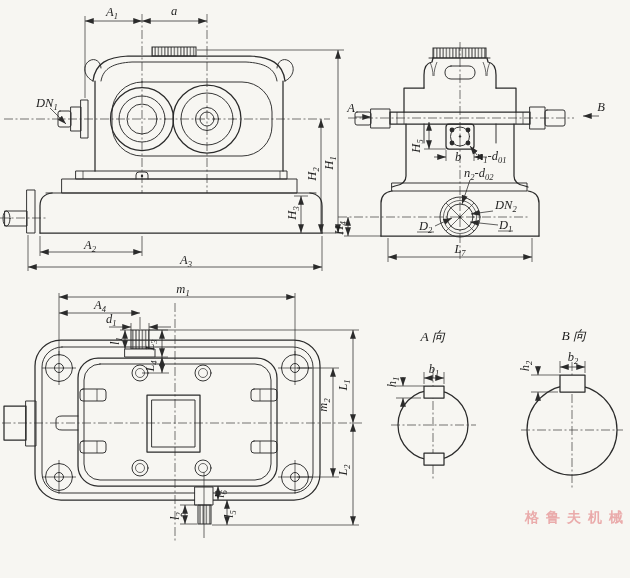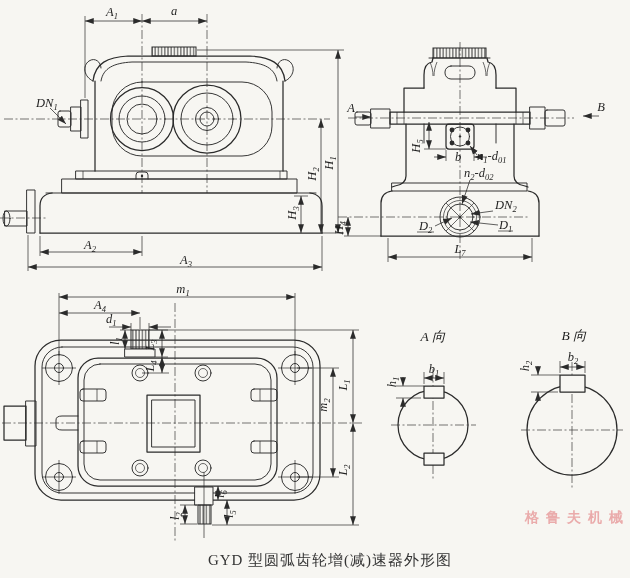--- a/index.html
+++ b/index.html
@@ -343,18 +343,17 @@
       <text x="224" y="494" class="lbl" text-anchor="middle" transform="rotate(-90 224 494)"><tspan dy="0">l</tspan><tspan dy="3" font-size="8.5px">6</tspan></text>
       <text x="233" y="514" class="lbl" text-anchor="middle" transform="rotate(-90 233 514)"><tspan dy="0">l</tspan><tspan dy="3" font-size="8.5px">5</tspan></text>
       <text x="433" y="341" class="lbl ttl" text-anchor="middle"><tspan dy="0">A 向</tspan></text>
       <text x="574" y="340" class="lbl ttl" text-anchor="middle"><tspan dy="0">B 向</tspan></text>
       <text x="396" y="382" class="lbl" text-anchor="middle" transform="rotate(-90 396 382)"><tspan dy="0">h</tspan><tspan dy="3" font-size="8.5px">1</tspan></text>
       <text x="434" y="373" class="lbl" text-anchor="middle"><tspan dy="0">b</tspan><tspan dy="3" font-size="8.5px">1</tspan></text>
       <text x="529" y="366" class="lbl" text-anchor="middle" transform="rotate(-90 529 366)"><tspan dy="0">h</tspan><tspan dy="3" font-size="8.5px">2</tspan></text>
       <text x="573" y="361" class="lbl" text-anchor="middle"><tspan dy="0">b</tspan><tspan dy="3" font-size="8.5px">2</tspan></text>
     </svg>
 
-<div id="caption">GYD 型圆弧齿轮增(减)速器外形图</div>
 
 <div id="watermark">
   <div id="wm-brand" style="color: rgb(234, 171, 171);">格鲁夫机械</div>
 </div>
 </div>
 
 </body></html>

